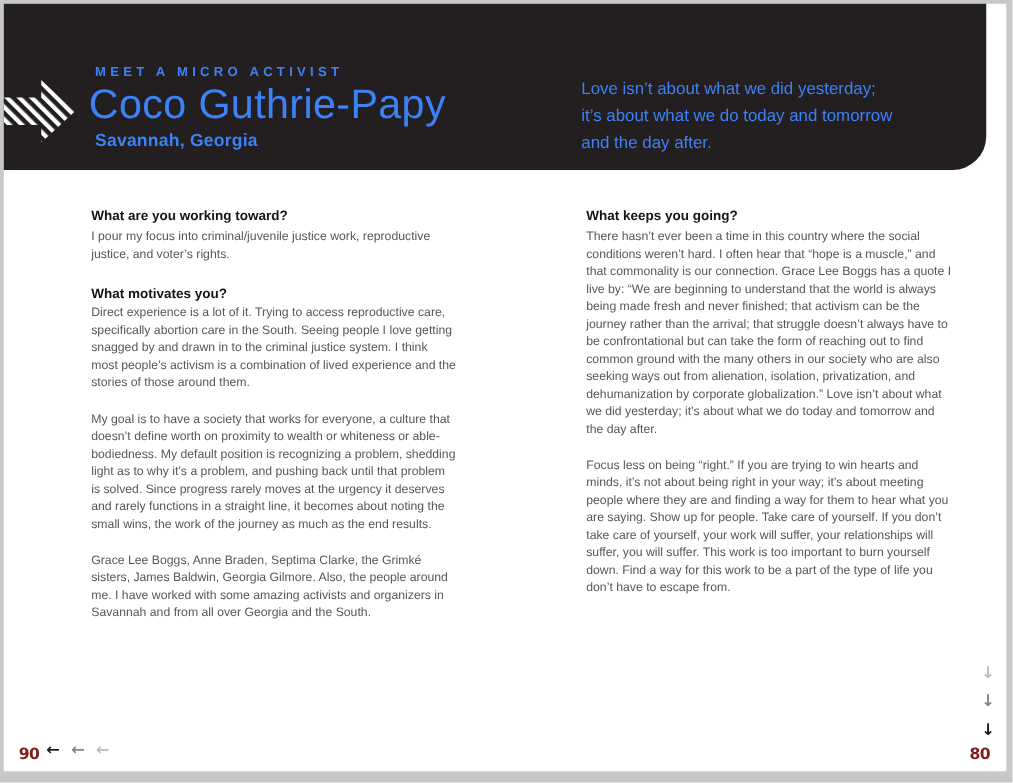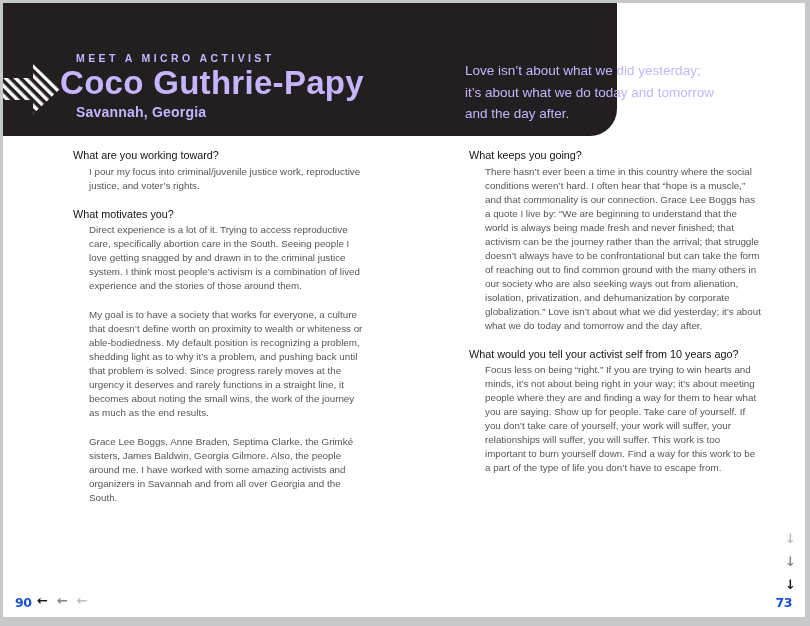--- a/index.html
+++ b/index.html
@@ -9,63 +9,64 @@
     font-family:"Liberation Sans", sans-serif;
     position:relative;
     overflow:hidden;
   }
   .page{
     position:absolute;left:3px;top:3px;width:802px;height:614px;
     background:#ffffff;
   }
   
   .band{
-    position:absolute;left:0;top:0;width:614px;height:133px;
+    position:absolute;left:0;top:0;width:745px;height:133px;
     background:#231f20;
     border-bottom-right-radius:27px;
-    color:#c4b5fd;
+    color:#3b82f6;
+    padding-left:41px;
   }
   .striped-arrow{
     position:absolute;left:0;top:55px;width:58px;height:62px;
   }
   .kicker{
     position:absolute;left:73px;top:49px;
     font-size:10.5px;font-weight:bold;letter-spacing:3.4px;
     white-space:nowrap;
   }
   .name{
-    position:absolute;left:57px;top:61px;
-    font-size:33px;font-weight:bold;letter-spacing:.3px;
+    position:absolute;left:68px;top:61px;
+    font-size:33px;font-weight:normal;letter-spacing:.3px;
     white-space:nowrap;
   }
   .location{
     position:absolute;left:73px;top:101px;
     font-size:14px;font-weight:bold;letter-spacing:.2px;
     white-space:nowrap;
   }
   .pull-quote{
     position:absolute;left:462px;top:57px;width:280px;
     font-size:13.5px;font-weight:normal;line-height:21.5px;
   }
   .pull-quote span{display:block;}
   
   .col{
     position:absolute;top:146px;width:292px;
     color:#55565a;font-size:9.8px;line-height:14px;
   }
   .col-left{left:70px;}
   .col-right{left:466px;}
   .qa h3{
-    margin:0 0 2px 0;
-    font-size:10.8px;line-height:13.5px;font-weight:normal;color:#141414;
+    margin:18px 0 2px 0;
+    font-size:10.8px;line-height:13.5px;font-weight:bold;color:#141414;
   }
-  .qa p{margin:0 0 15px 16px;}
+  .qa p{margin:0 0 15px 0;}
   
   .folio{
-    position:absolute;font-size:12.5px;font-weight:bold;color:#1d4ed8;
+    position:absolute;font-size:12.5px;font-weight:bold;color:#7f1d1d;
     font-family:"DejaVu Sans", sans-serif;letter-spacing:-.5px;
   }
   .folio-left{left:12px;top:592px;}
   .folio-right{right:13px;top:592px;}
   .nav-arrows-left{
     position:absolute;left:34px;top:590px;
     display:flex;gap:9px;
     font-family:"DejaVu Sans", sans-serif;font-size:13px;font-weight:bold;
   }
   .nav-arrows-right{
@@ -119,34 +120,33 @@
       <p>Grace Lee Boggs, Anne Braden, Septima Clarke, the Grimké sisters, James Baldwin, Georgia Gilmore. Also, the people around me. I have worked with some amazing activists and organizers in Savannah and from all over Georgia and the South.</p>
     </div>
   </div>
 
   <div class="col col-right">
     <div class="qa">
       <h3>What keeps you going?</h3>
       <p>There hasn’t ever been a time in this country where the social conditions weren’t hard. I often hear that “hope is a muscle,” and that commonality is our connection. Grace Lee Boggs has a quote I live by: “We are beginning to understand that the world is always being made fresh and never finished; that activism can be the journey rather than the arrival; that struggle doesn’t always have to be confrontational but can take the form of reaching out to find common ground with the many others in our society who are also seeking ways out from alienation, isolation, privatization, and dehumanization by corporate globalization.” Love isn’t about what we did yesterday; it’s about what we do today and tomorrow and the day after.</p>
     </div>
     <div class="qa">
-      <h3>What would you tell your activist self from 10 years ago?</h3>
       <p>Focus less on being “right.” If you are trying to win hearts and minds, it’s not about being right in your way; it’s about meeting people where they are and finding a way for them to hear what you are saying. Show up for people. Take care of yourself. If you don’t take care of yourself, your work will suffer, your relationships will suffer, you will suffer. This work is too important to burn yourself down. Find a way for this work to be a part of the type of life you don’t have to escape from.</p>
     </div>
   </div>
 
   <div class="folio folio-left">90</div>
 
   <div class="nav-arrows-left">
     <span class="shade-dark">←</span>
     <span class="shade-mid">←</span>
     <span class="shade-light">←</span>
   </div>
 
   <div class="nav-arrows-right">
     <span class="shade-light">↓</span>
     <span class="shade-mid">↓</span>
     <span class="shade-dark">↓</span>
   </div>
 
-  <div class="folio folio-right">73</div>
+  <div class="folio folio-right">80</div>
 
 </div>
 
 </body></html>

